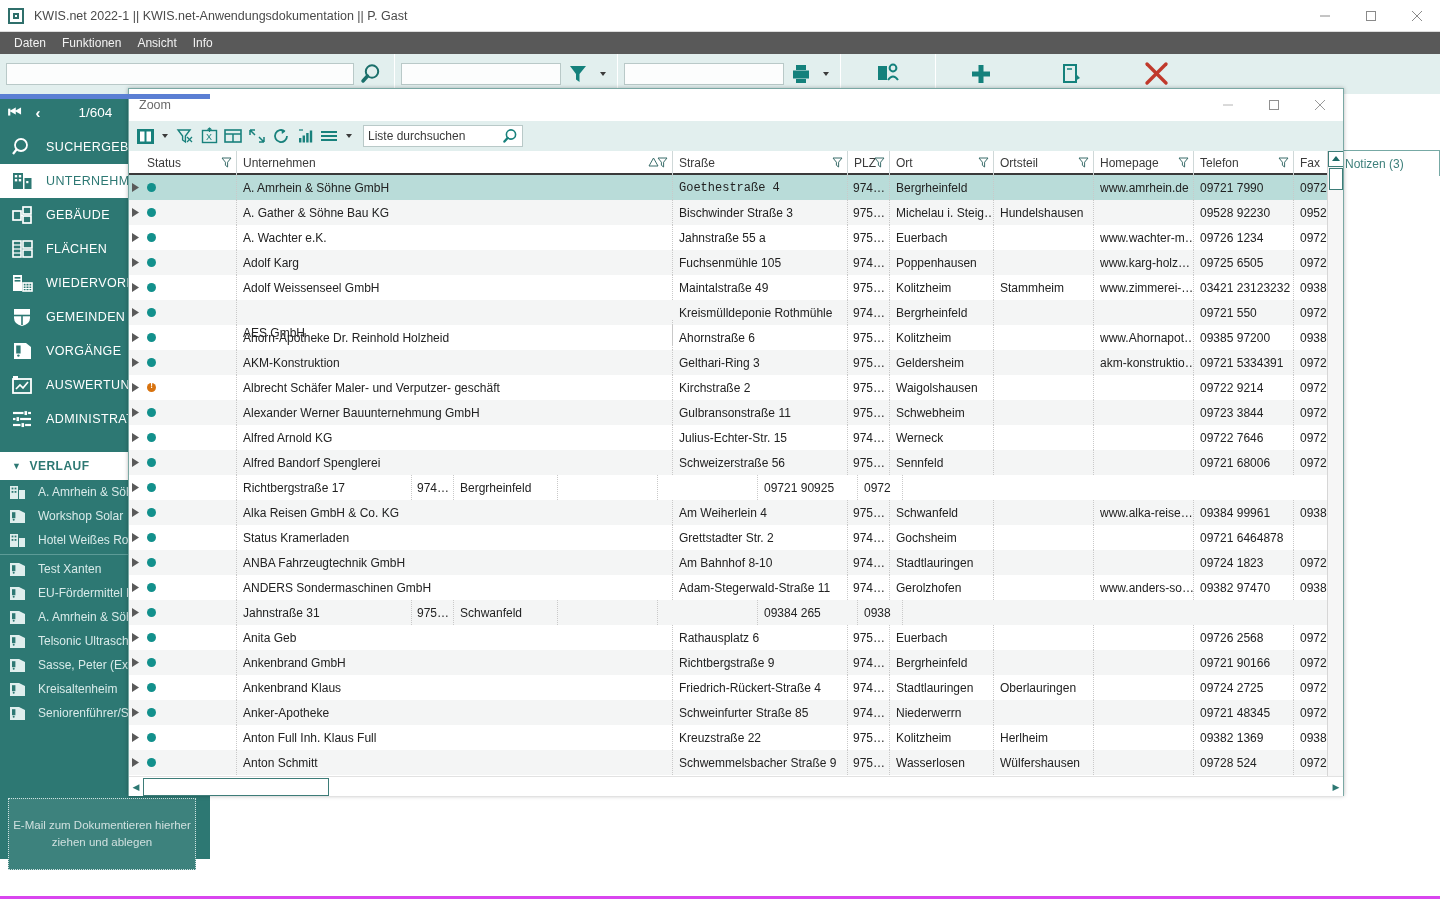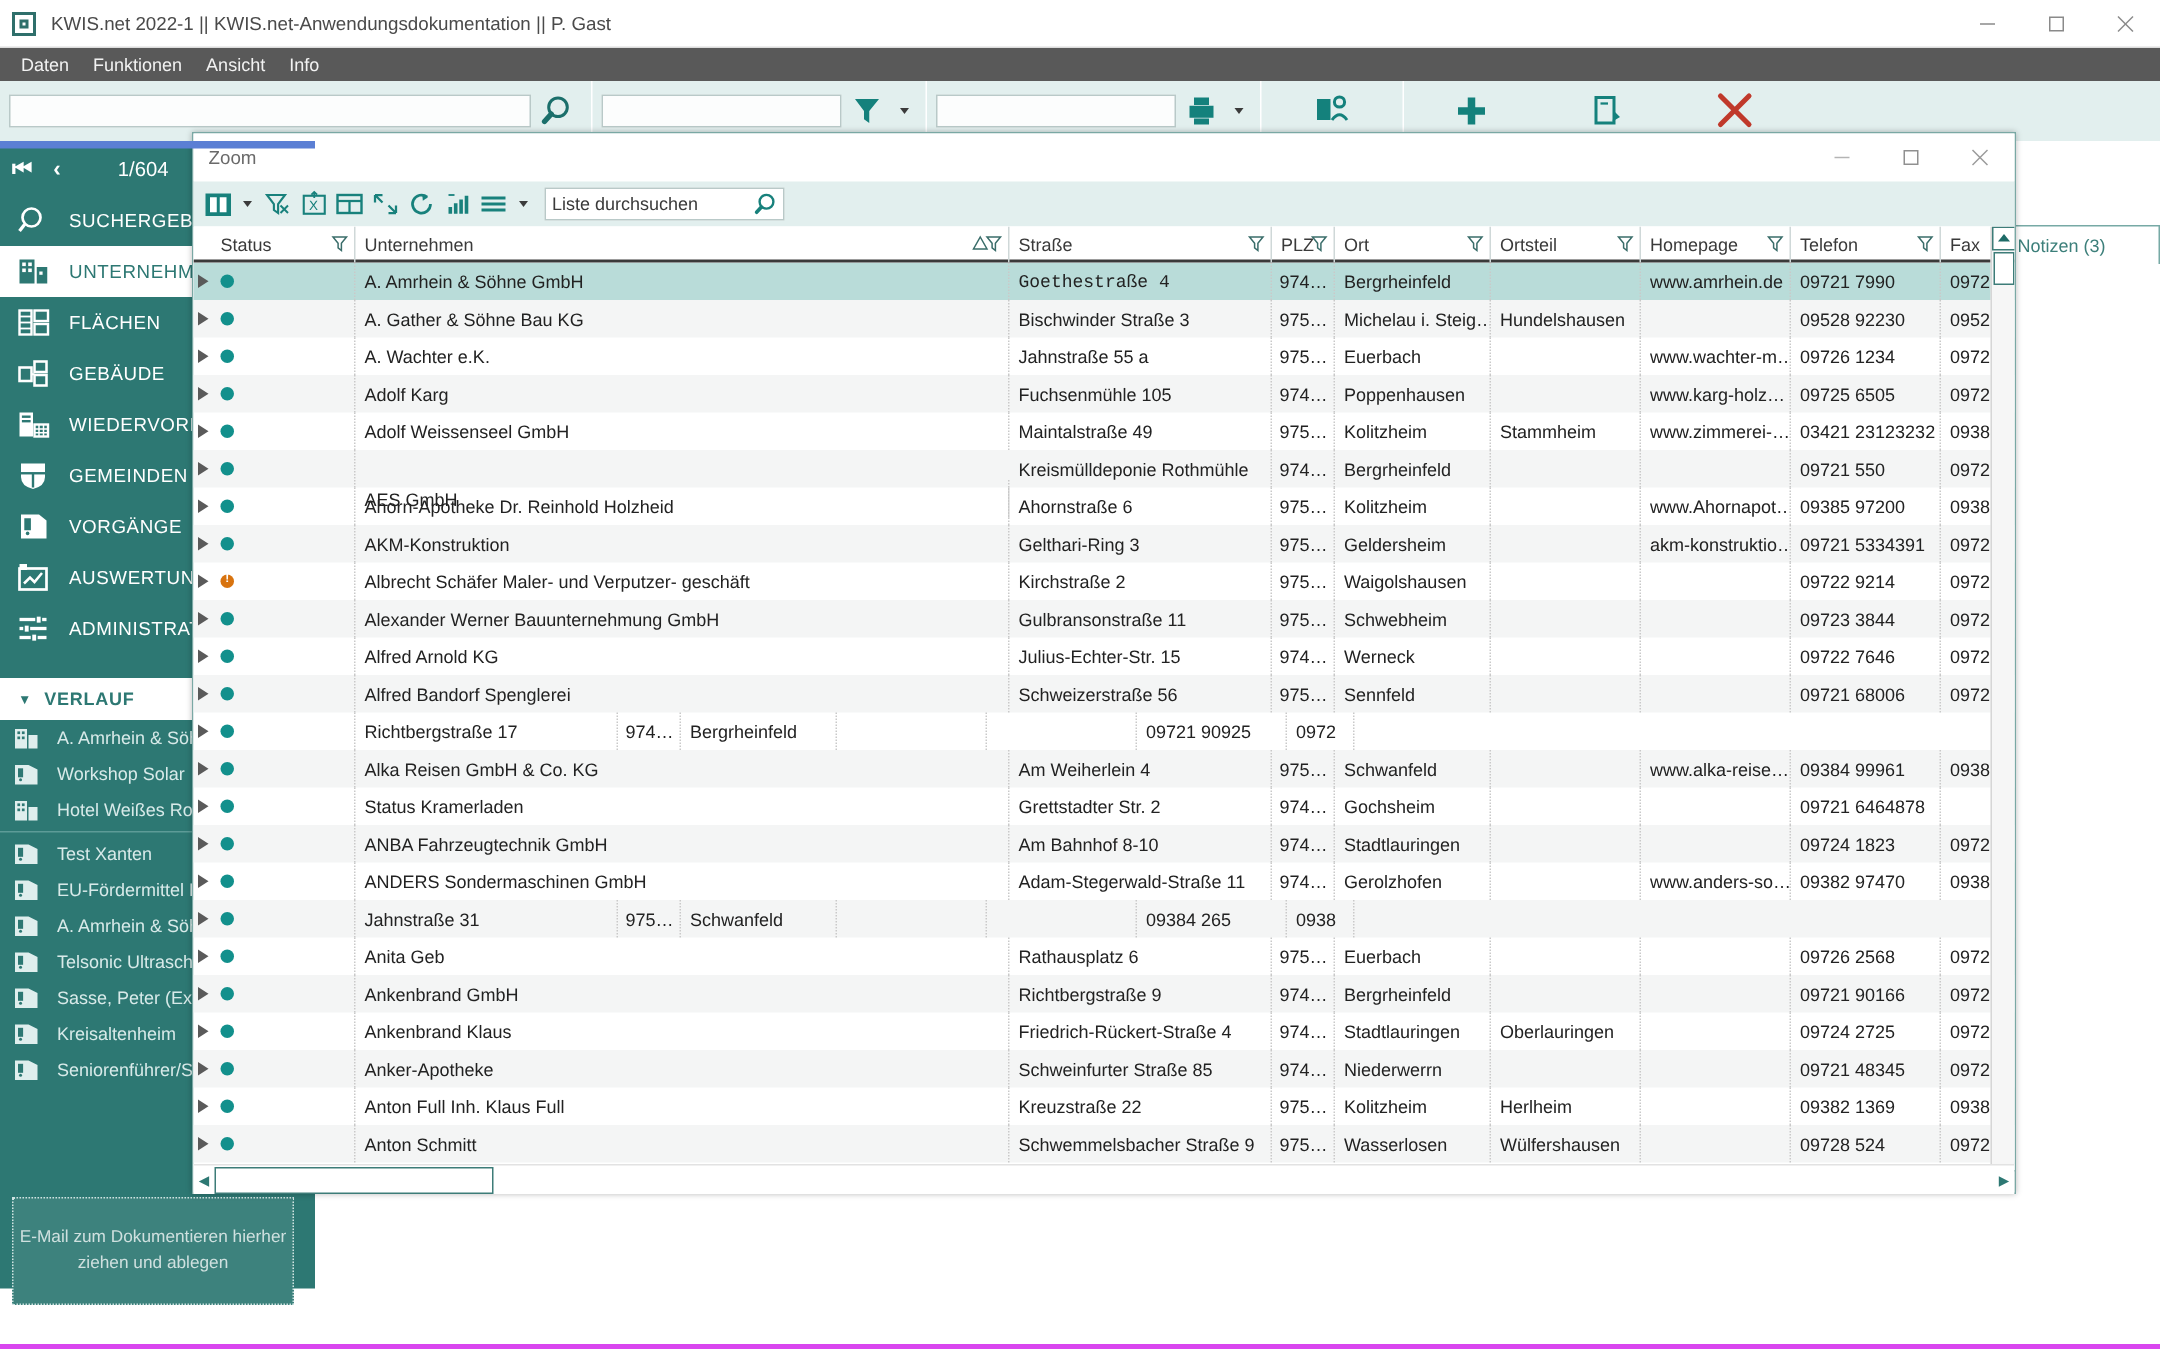--- a/index.html
+++ b/index.html
@@ -259,41 +259,41 @@
             <rect x="6.8" y="8" width="2.4" height="2.4" fill="#ffffff"></rect>
             <rect x="14.2" y="10" width="2.2" height="2.2" fill="#ffffff"></rect>
           </svg>
       </span>
       <span>UNTERNEHMEN</span>
     </div>
 
     <div class="sb-item">
       <span class="sb-ico">
         <svg width="22" height="20">
+            <rect x="1" y="6" width="8" height="9" fill="none" stroke="#fff" stroke-width="1.7"></rect>
+            <rect x="11" y="2" width="8" height="7" fill="none" stroke="#fff" stroke-width="1.7"></rect>
+            <rect x="11" y="11" width="8" height="7" fill="none" stroke="#fff" stroke-width="1.7"></rect>
+            <line x1="9" y1="10.5" x2="11" y2="10.5" stroke="#fff" stroke-width="1.4"></line>
+          </svg>
+      </span>
+      <span>GEBÄUDE</span>
+    </div>
+
+    <div class="sb-item">
+      <span class="sb-ico">
+        <svg width="22" height="20">
             <rect x="1" y="2" width="8" height="16" fill="none" stroke="#fff" stroke-width="1.6"></rect>
             <line x1="1" y1="6" x2="9" y2="6" stroke="#fff" stroke-width="1.2"></line>
             <line x1="1" y1="10" x2="9" y2="10" stroke="#fff" stroke-width="1.2"></line>
             <line x1="1" y1="14" x2="9" y2="14" stroke="#fff" stroke-width="1.2"></line>
             <rect x="11" y="2" width="9" height="7" fill="none" stroke="#fff" stroke-width="1.6"></rect>
             <rect x="11" y="11" width="9" height="7" fill="none" stroke="#fff" stroke-width="1.6"></rect>
           </svg>
       </span>
       <span>FLÄCHEN</span>
-    </div>
-
-    <div class="sb-item">
-      <span class="sb-ico">
-        <svg width="22" height="20">
-            <rect x="1" y="6" width="8" height="9" fill="none" stroke="#fff" stroke-width="1.7"></rect>
-            <rect x="11" y="2" width="8" height="7" fill="none" stroke="#fff" stroke-width="1.7"></rect>
-            <rect x="11" y="11" width="8" height="7" fill="none" stroke="#fff" stroke-width="1.7"></rect>
-            <line x1="9" y1="10.5" x2="11" y2="10.5" stroke="#fff" stroke-width="1.4"></line>
-          </svg>
-      </span>
-      <span>GEBÄUDE</span>
     </div>
 
     <div class="sb-item">
       <span class="sb-ico">
         <svg width="22" height="20">
             <rect x="1" y="2" width="9" height="16" fill="#fff"></rect>
             <rect x="11" y="10" width="9" height="8" fill="none" stroke="#fff" stroke-width="1.6"></rect>
             <line x1="11" y1="13" x2="20" y2="13" stroke="#fff" stroke-width="1"></line>
             <line x1="11" y1="15.5" x2="20" y2="15.5" stroke="#fff" stroke-width="1"></line>
             <line x1="14" y1="10" x2="14" y2="18" stroke="#fff" stroke-width="1"></line>

